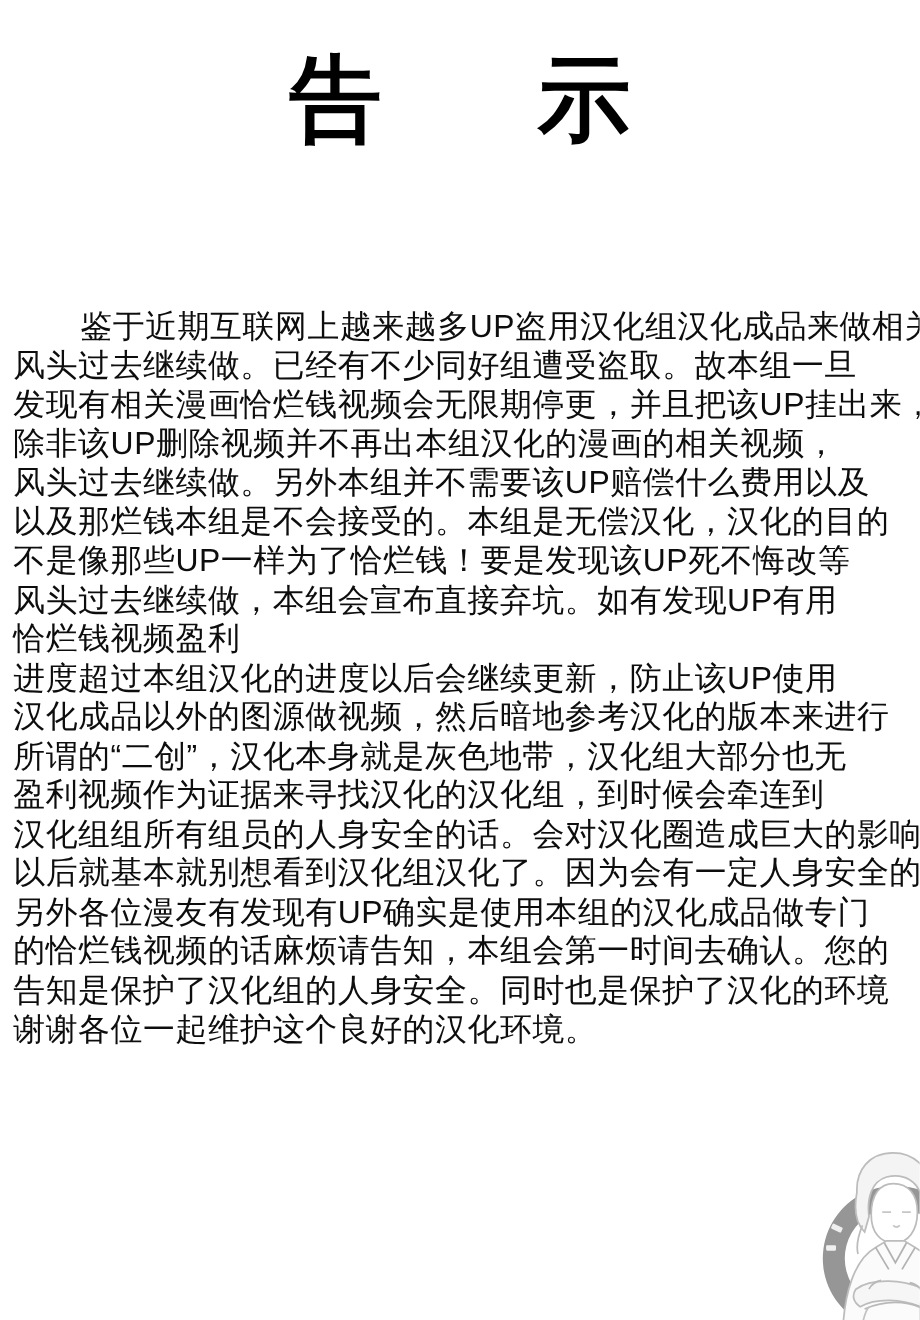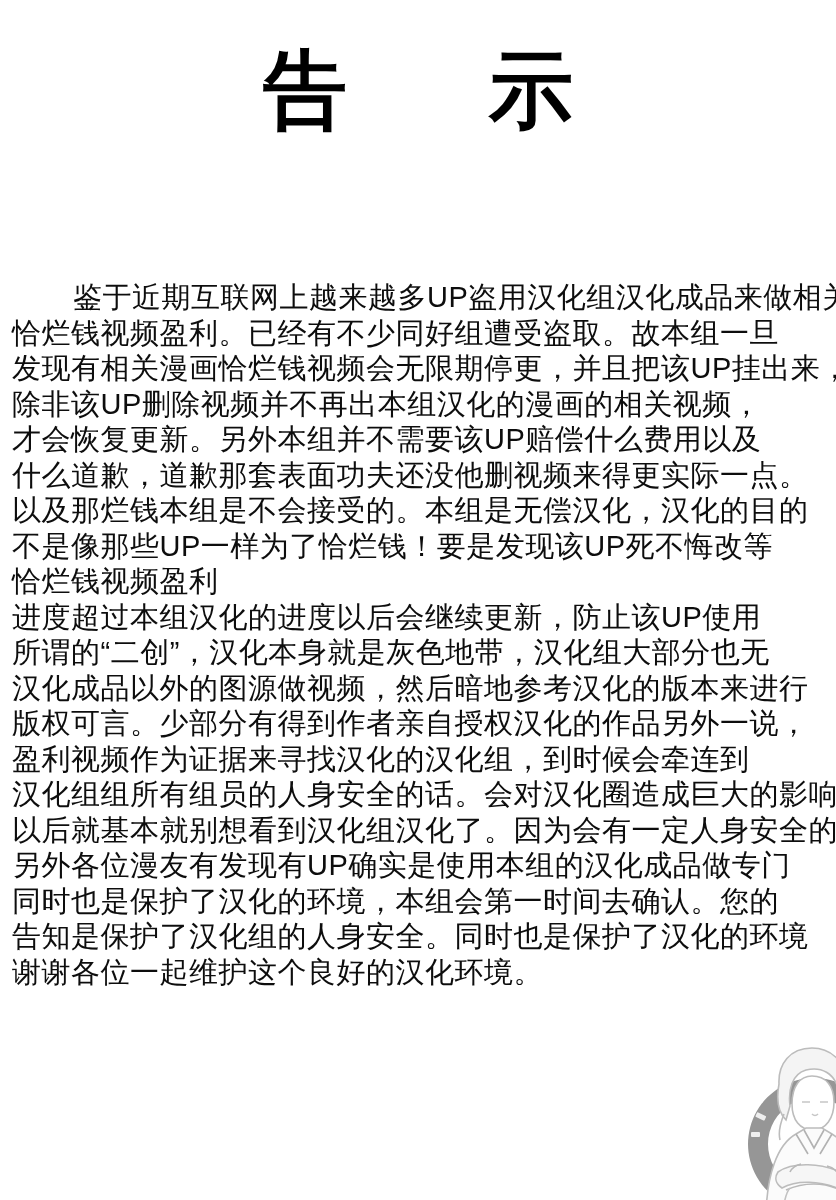--- a/index.html
+++ b/index.html
@@ -60,37 +60,36 @@
 
 <div class="page">
 
   <div class="title">
     <span>告</span>
     <span>示</span>
   </div>
 
   <div class="notice-body">
     <div class="notice-line first">鉴于近期互联网上越来越多UP盗用汉化组汉化成品来做相关</div>
-    <div class="notice-line">恰烂钱视频盈利。已经有不少同好组遭受盗取。故本组一旦</div>
+    <div class="notice-line">风头过去继续做。已经有不少同好组遭受盗取。故本组一旦</div>
     <div class="notice-line">发现有相关漫画恰烂钱视频会无限期停更，并且把该UP挂出来，</div>
     <div class="notice-line">除非该UP删除视频并不再出本组汉化的漫画的相关视频，</div>
-    <div class="notice-line">才会恢复更新。另外本组并不需要该UP赔偿什么费用以及</div>
-    <div class="notice-line">什么道歉，道歉那套表面功夫还没他删视频来得更实际一点。</div>
+    <div class="notice-line">风头过去继续做。另外本组并不需要该UP赔偿什么费用以及</div>
     <div class="notice-line">以及那烂钱本组是不会接受的。本组是无偿汉化，汉化的目的</div>
     <div class="notice-line">不是像那些UP一样为了恰烂钱！要是发现该UP死不悔改等</div>
+    <div class="notice-line">风头过去继续做，本组会宣布直接弃坑。如有发现UP有用</div>
     <div class="notice-line">恰烂钱视频盈利</div>
     <div class="notice-line">进度超过本组汉化的进度以后会继续更新，防止该UP使用</div>
+    <div class="notice-line">汉化成品以外的图源做视频，然后暗地参考汉化的版本来进行</div>
     <div class="notice-line">所谓的“二创”，汉化本身就是灰色地带，汉化组大部分也无</div>
-    <div class="notice-line">汉化成品以外的图源做视频，然后暗地参考汉化的版本来进行</div>
-    <div class="notice-line">版权可言。少部分有得到作者亲自授权汉化的作品另外一说，</div>
     <div class="notice-line">盈利视频作为证据来寻找汉化的汉化组，到时候会牵连到</div>
     <div class="notice-line">汉化组组所有组员的人身安全的话。会对汉化圈造成巨大的影响，</div>
     <div class="notice-line">以后就基本就别想看到汉化组汉化了。因为会有一定人身安全的</div>
     <div class="notice-line">另外各位漫友有发现有UP确实是使用本组的汉化成品做专门</div>
-    <div class="notice-line">同时也是保护了汉化的环境，本组会第一时间去确认。您的</div>
+    <div class="notice-line">的恰烂钱视频的话麻烦请告知，本组会第一时间去确认。您的</div>
     <div class="notice-line">告知是保护了汉化组的人身安全。同时也是保护了汉化的环境</div>
     <div class="notice-line">谢谢各位一起维护这个良好的汉化环境。</div>
   </div>
 
   <svg class="watermark" viewBox="0 0 176 176" xmlns="http://www.w3.org/2000/svg">
 
     <path d="M88,34 a66,66 0 1,0 0.0001,0 Z M88,54 a46,46 0 1,1 -0.0001,0 Z" fill="#969696" fill-rule="evenodd"></path>
 
     <g fill="#ffffff" opacity="0.9">
       <rect x="143" y="62" width="7" height="7" rx="1" transform="rotate(18 146 65)"></rect>

